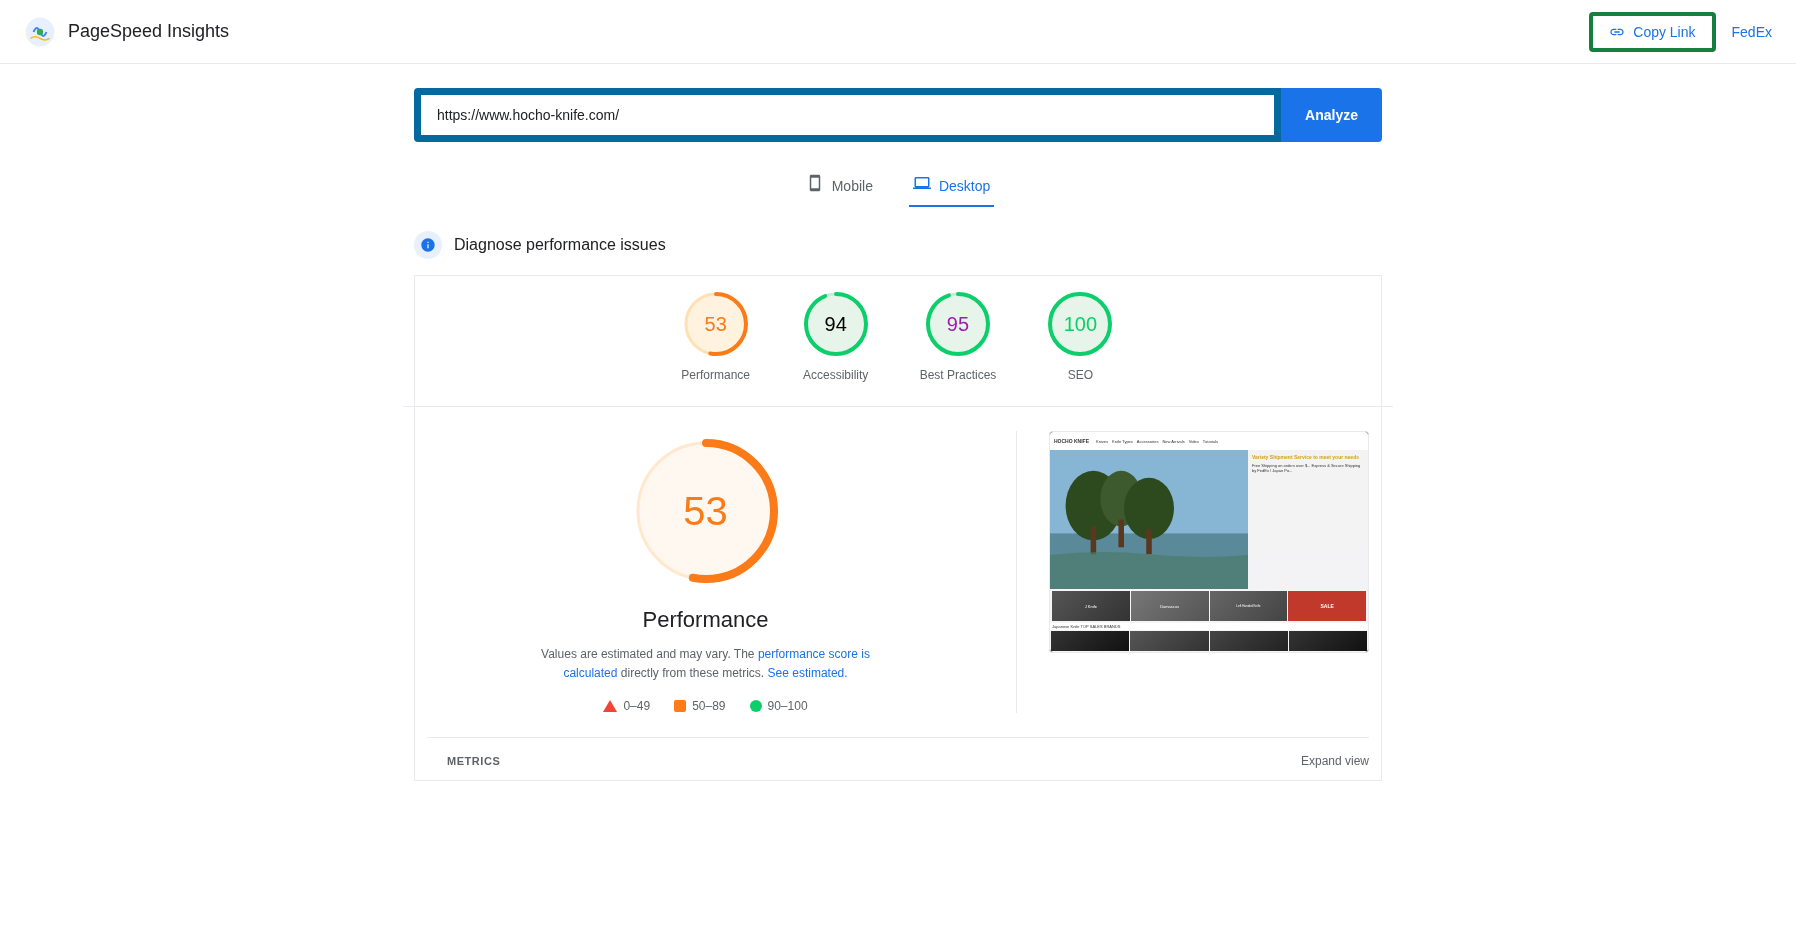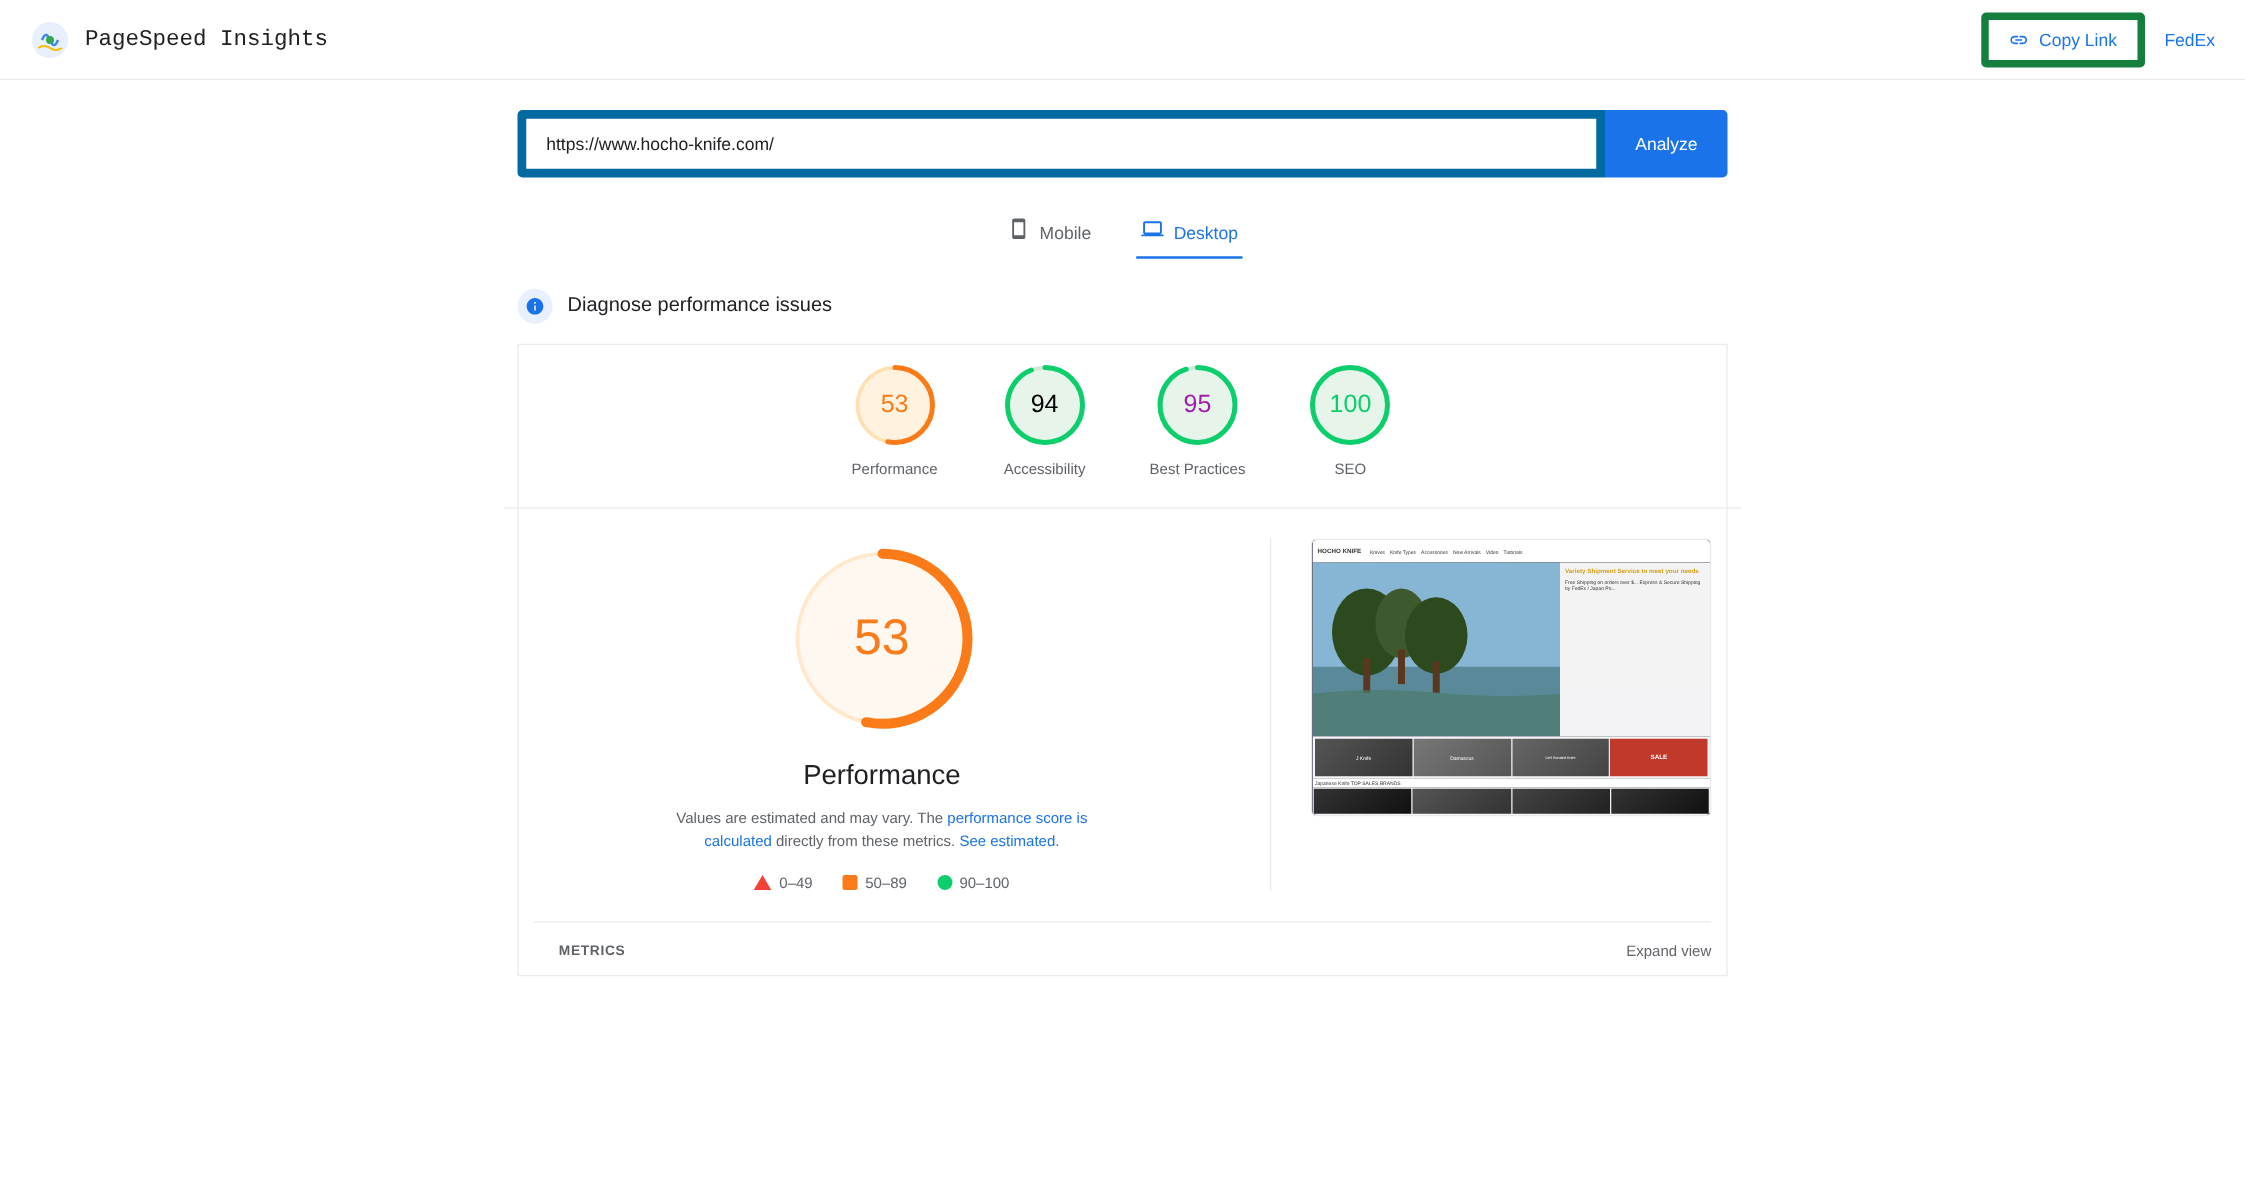--- a/index.html
+++ b/index.html
@@ -11,41 +11,40 @@
       align-items: center;
       justify-content: space-between;
       padding: 10px 24px;
       border-bottom: 1px solid #e8eaed;
       height: 64px;
     }
     .header-left {
       display: flex;
       align-items: center;
       gap: 12px;
-      font-family: Liberation Mono, monospace;
     }
     .psi-logo {
       width: 32px;
       height: 32px;
     }
     .header-title {
       font-size: 18px;
       font-weight: 400;
       color: #202124;
     }
     .header-right {
       display: flex;
       align-items: center;
       gap: 16px;
     }
     .copy-link-btn {
       display: flex;
       align-items: center;
       gap: 8px;
-      border: 6px solid #15803d;
+      border: 4px solid #15803d;
       background: #fff;
       border-radius: 4px;
       padding: 8px 16px;
       font-size: 14px;
       color: #1a73e8;
       cursor: pointer;
     }
     .docs-link {
       color: #1a73e8;
       font-size: 14px;
@@ -77,21 +76,21 @@
       outline: none;
       color: #202124;
     }
     .analyze-btn {
       background: #1a73e8;
       color: #fff;
       border: none;
       border-radius: 0 4px 4px 0;
       padding: 12px 24px;
       font-size: 14px;
-      font-weight: 400;
+      font-weight: 700;
       cursor: pointer;
     }
 
     
     .tabs {
       display: flex;
       justify-content: center;
       gap: 32px;
       margin-bottom: 24px;
     }

